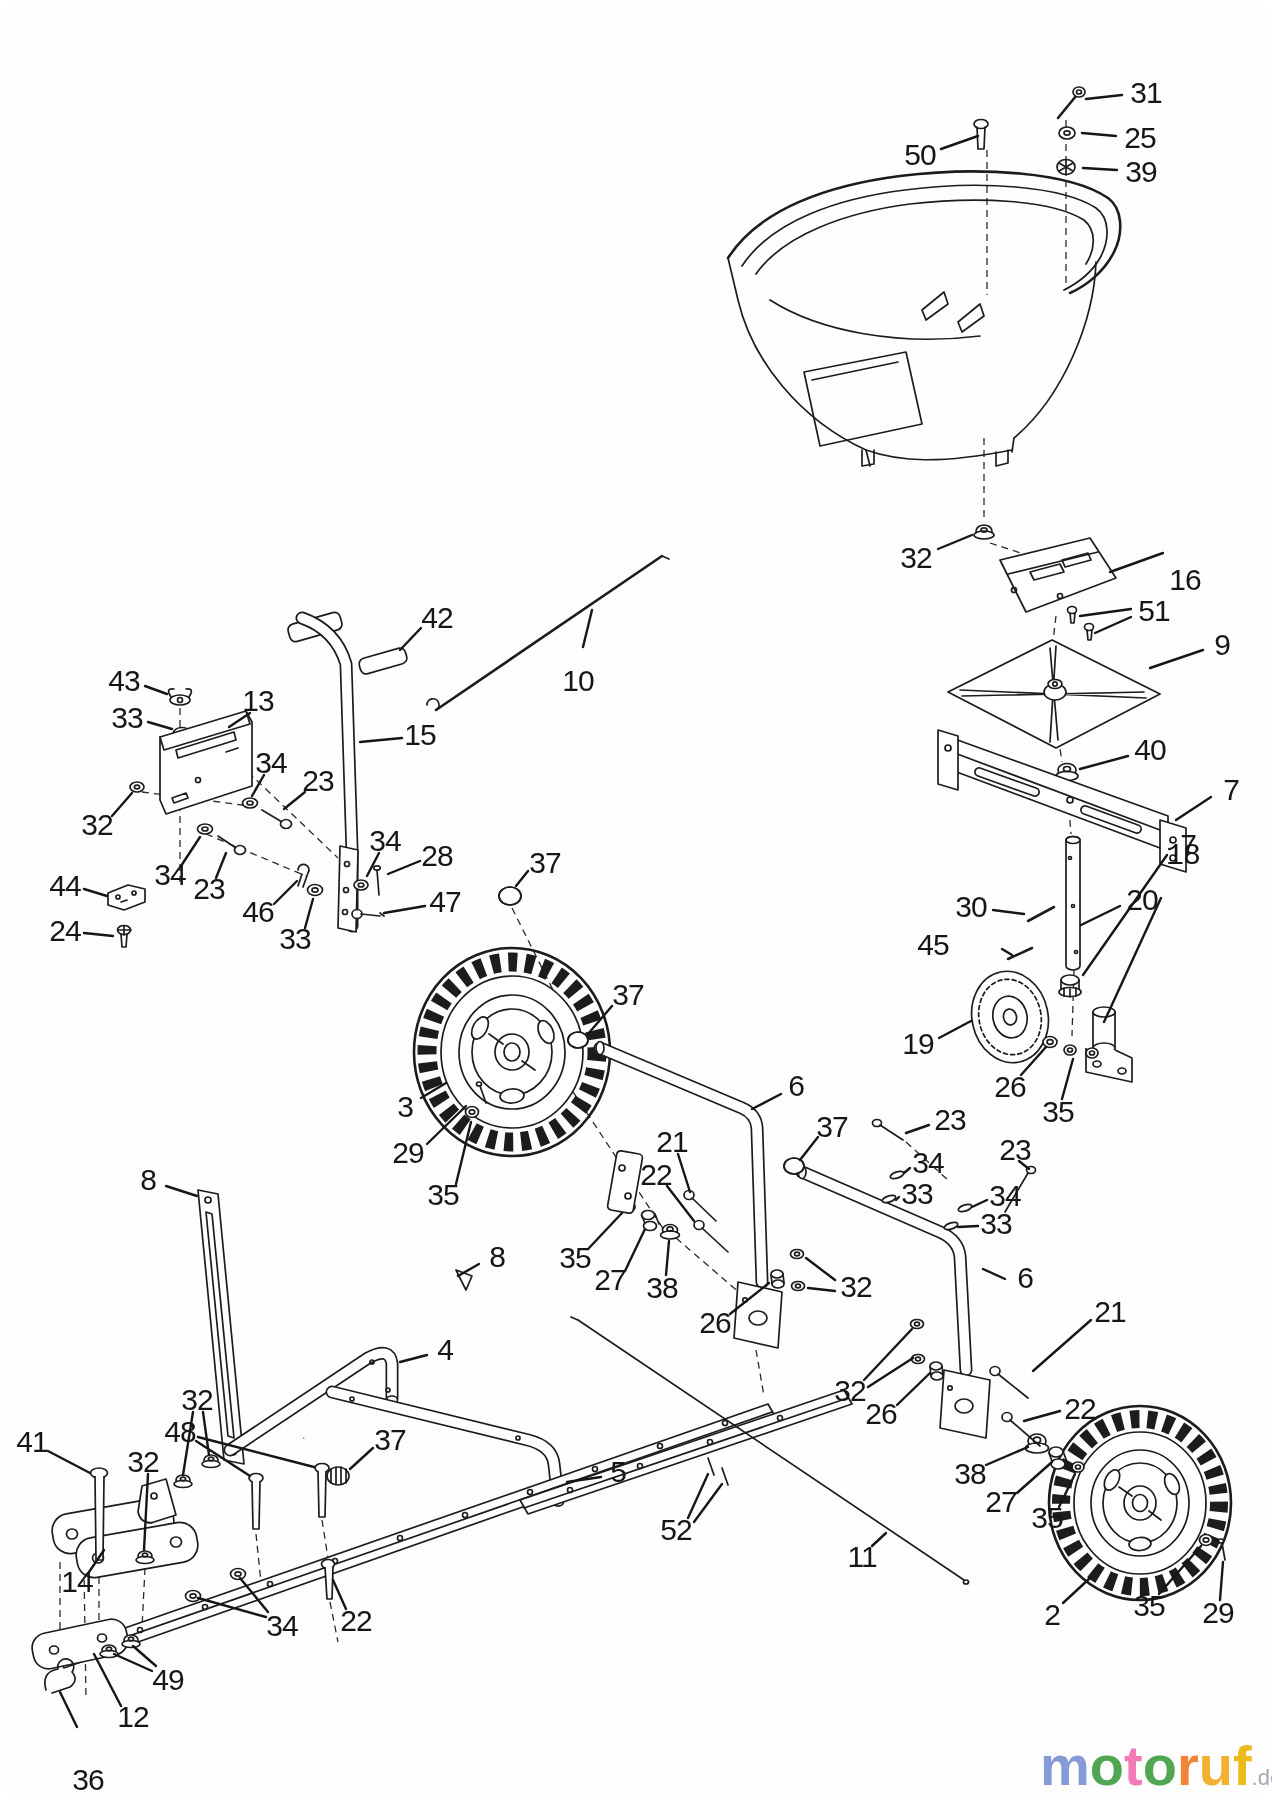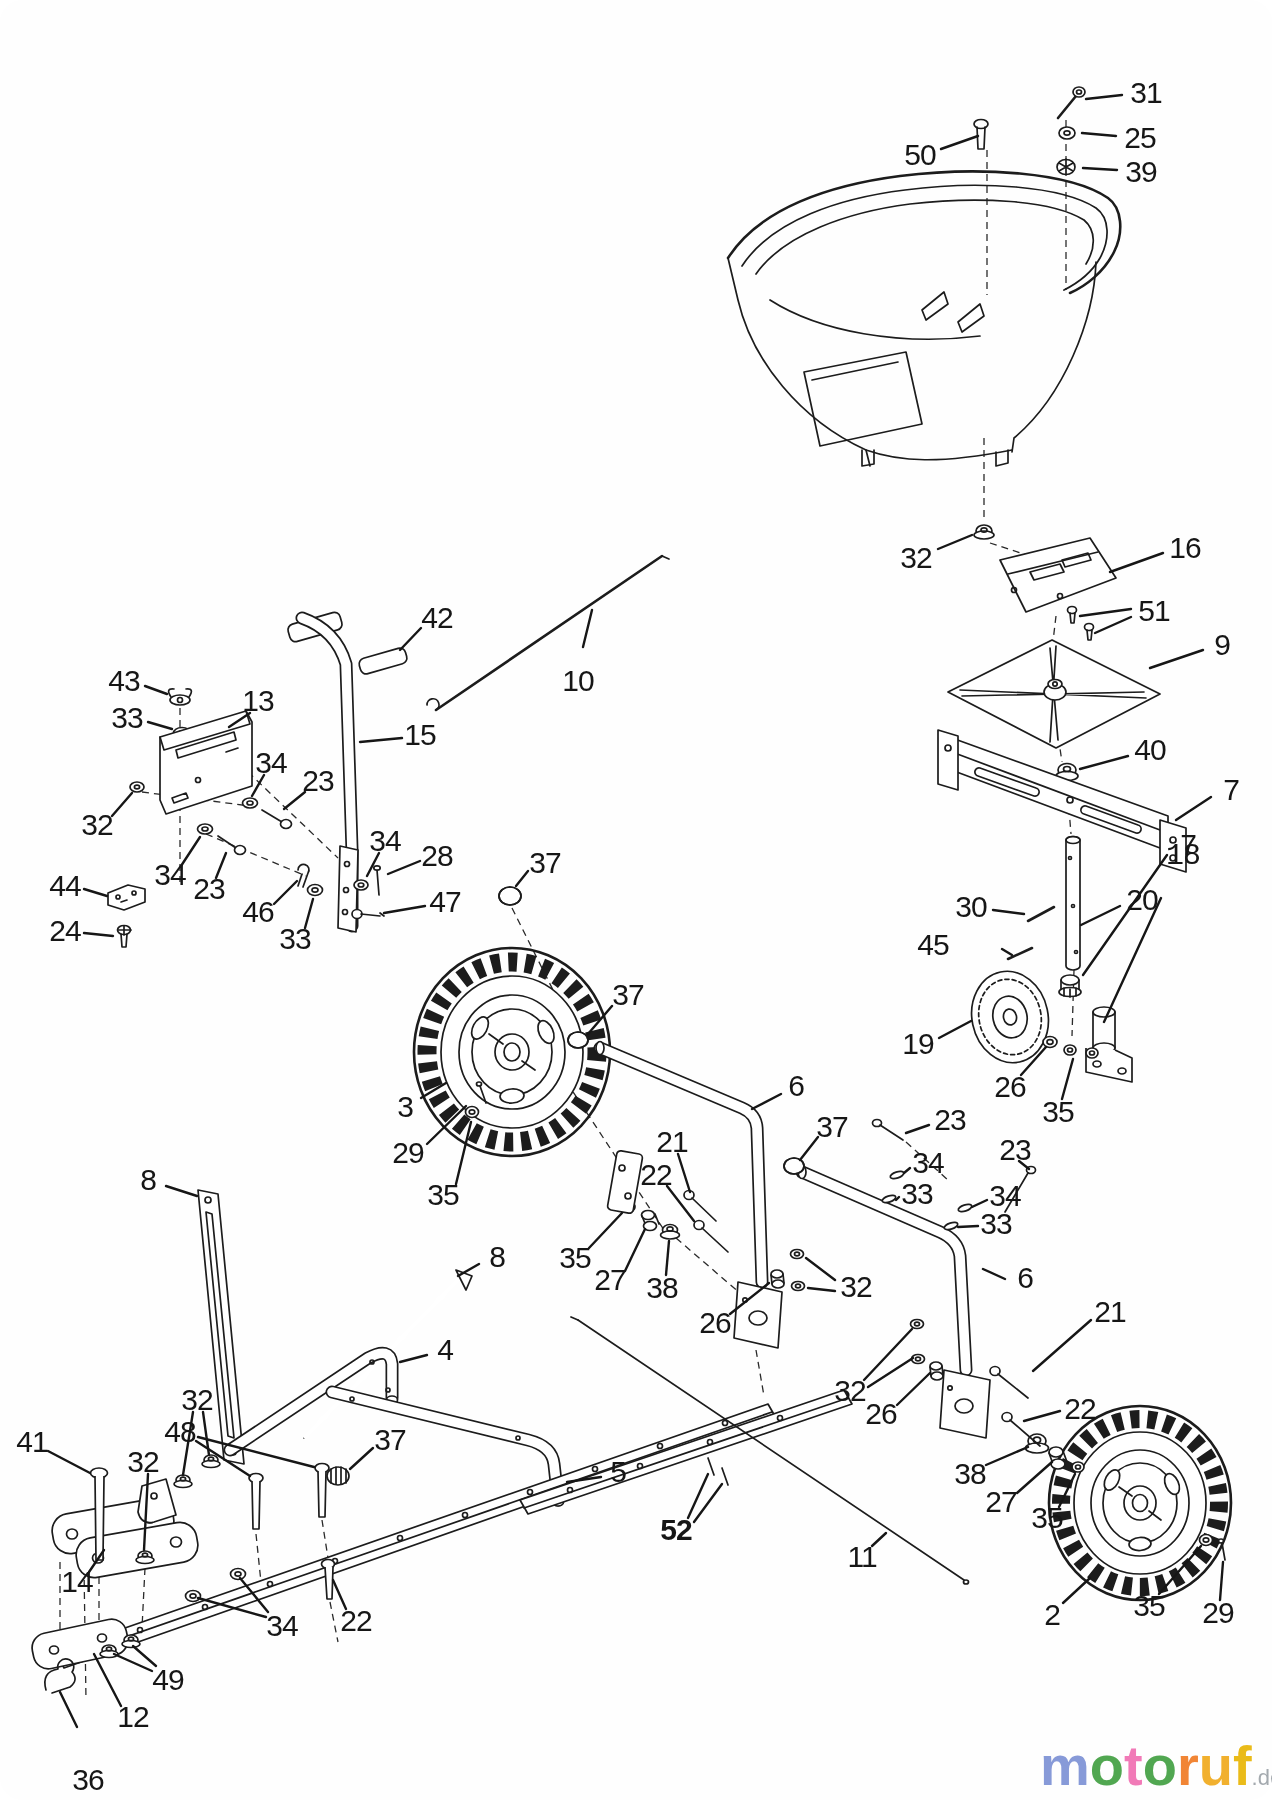--- a/index.html
+++ b/index.html
@@ -661,21 +661,21 @@
         <line x1="1060" y1="1411" x2="1024" y2="1421"></line>
       </g>
 </svg>
 
 <div id="callout-layer">
       <span class="callout" style="left: 1146px; top: 93px;">31</span>
       <span class="callout" style="left: 1140px; top: 138px;">25</span>
       <span class="callout" style="left: 1141px; top: 172px;">39</span>
       <span class="callout" style="left: 920px; top: 155px;">50</span>
       <span class="callout" style="left: 916px; top: 558px;">32</span>
-      <span class="callout" style="left: 1185px; top: 548px;">16</span>
+      <span class="callout" style="left: 1185px; top: 580px;">16</span>
       <span class="callout" style="left: 1154px; top: 611px;">51</span>
       <span class="callout" style="left: 1222px; top: 645px;">9</span>
       <span class="callout" style="left: 1150px; top: 750px;">40</span>
       <span class="callout" style="left: 1231px; top: 790px;">7</span>
       <span class="callout" style="left: 971px; top: 907px;">30</span>
       <span class="callout" style="left: 933px; top: 945px;">45</span>
       <span class="callout" style="left: 1142px; top: 900px;">20</span>
       <span class="callout" style="left: 1188px; top: 845px;">7</span>
       <span class="callout" style="left: 1183px; top: 856px; font-family: Liberation Mono, monospace;">18</span>
       <span class="callout" style="left: 918px; top: 1044px;">19</span>
@@ -728,21 +728,21 @@
       <span class="callout" style="left: 197px; top: 1400px;">32</span>
       <span class="callout" style="left: 143px; top: 1462px;">32</span>
       <span class="callout" style="left: 77px; top: 1582px;">14</span>
       <span class="callout" style="left: 390px; top: 1440px;">37</span>
       <span class="callout" style="left: 618px; top: 1472px;">5</span>
       <span class="callout" style="left: 356px; top: 1621px;">22</span>
       <span class="callout" style="left: 282px; top: 1626px;">34</span>
       <span class="callout" style="left: 168px; top: 1680px;">49</span>
       <span class="callout" style="left: 133px; top: 1717px;">12</span>
       <span class="callout" style="left: 88px; top: 1738px; margin-top: 42px;">36</span>
-      <span class="callout" style="left: 676px; top: 1530px; font-weight: bold;">52</span>
+      <span class="callout" style="left: 676px; top: 1530px;">52</span>
       <span class="callout" style="left: 862px; top: 1557px;">11</span>
       <span class="callout" style="left: 881px; top: 1414px;">26</span>
       <span class="callout" style="left: 850px; top: 1391px;">32</span>
       <span class="callout" style="left: 970px; top: 1474px;">38</span>
       <span class="callout" style="left: 1001px; top: 1502px;">27</span>
       <span class="callout" style="left: 1047px; top: 1518px;">35</span>
       <span class="callout" style="left: 1052px; top: 1615px;">2</span>
       <span class="callout" style="left: 1149px; top: 1606px;">35</span>
       <span class="callout" style="left: 1218px; top: 1613px;">29</span>
       <span class="callout" style="left: 1110px; top: 1312px;">21</span>

